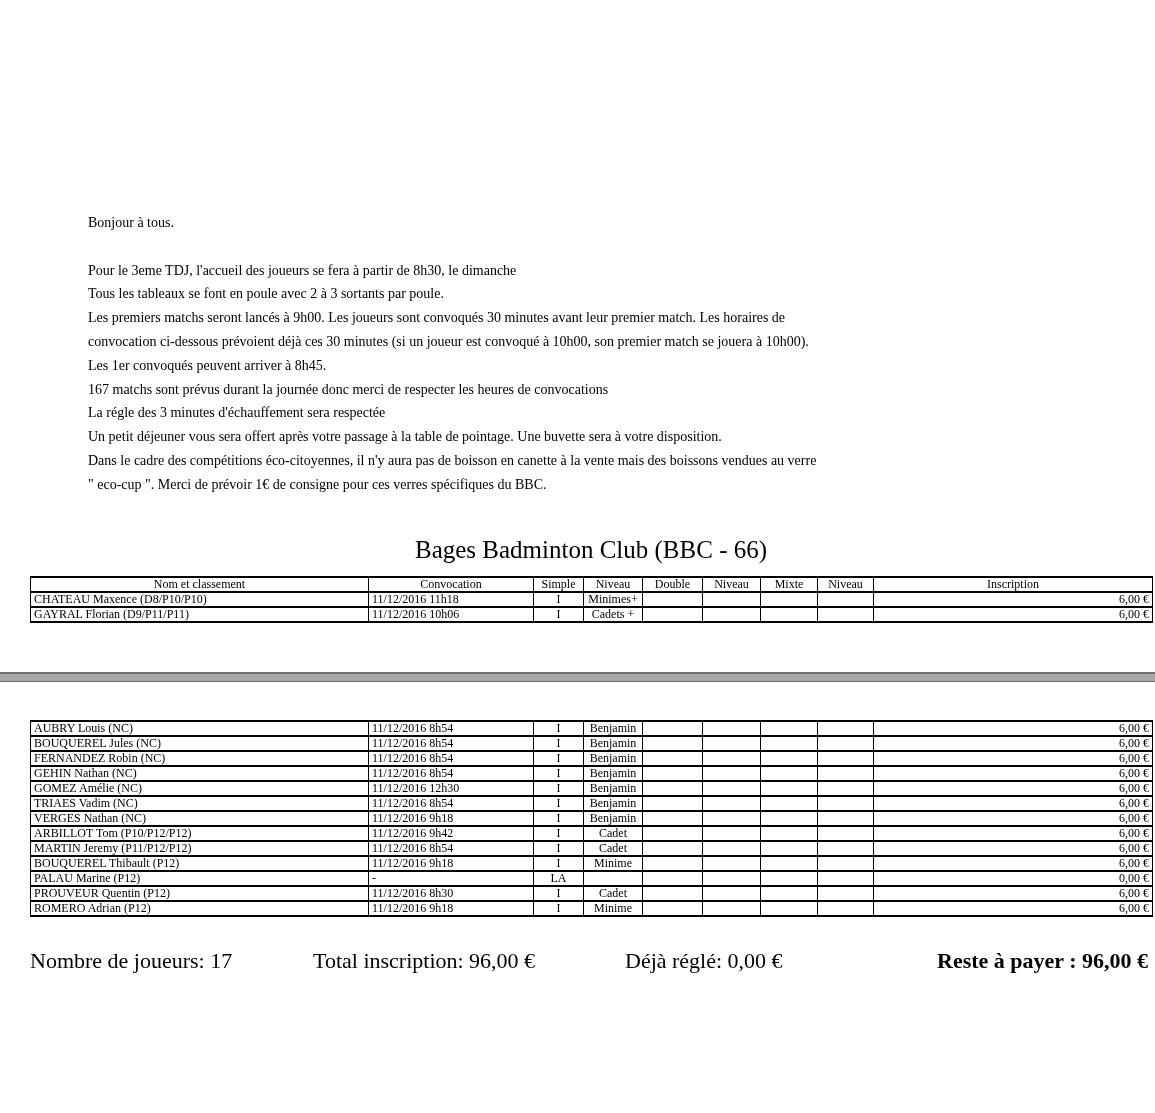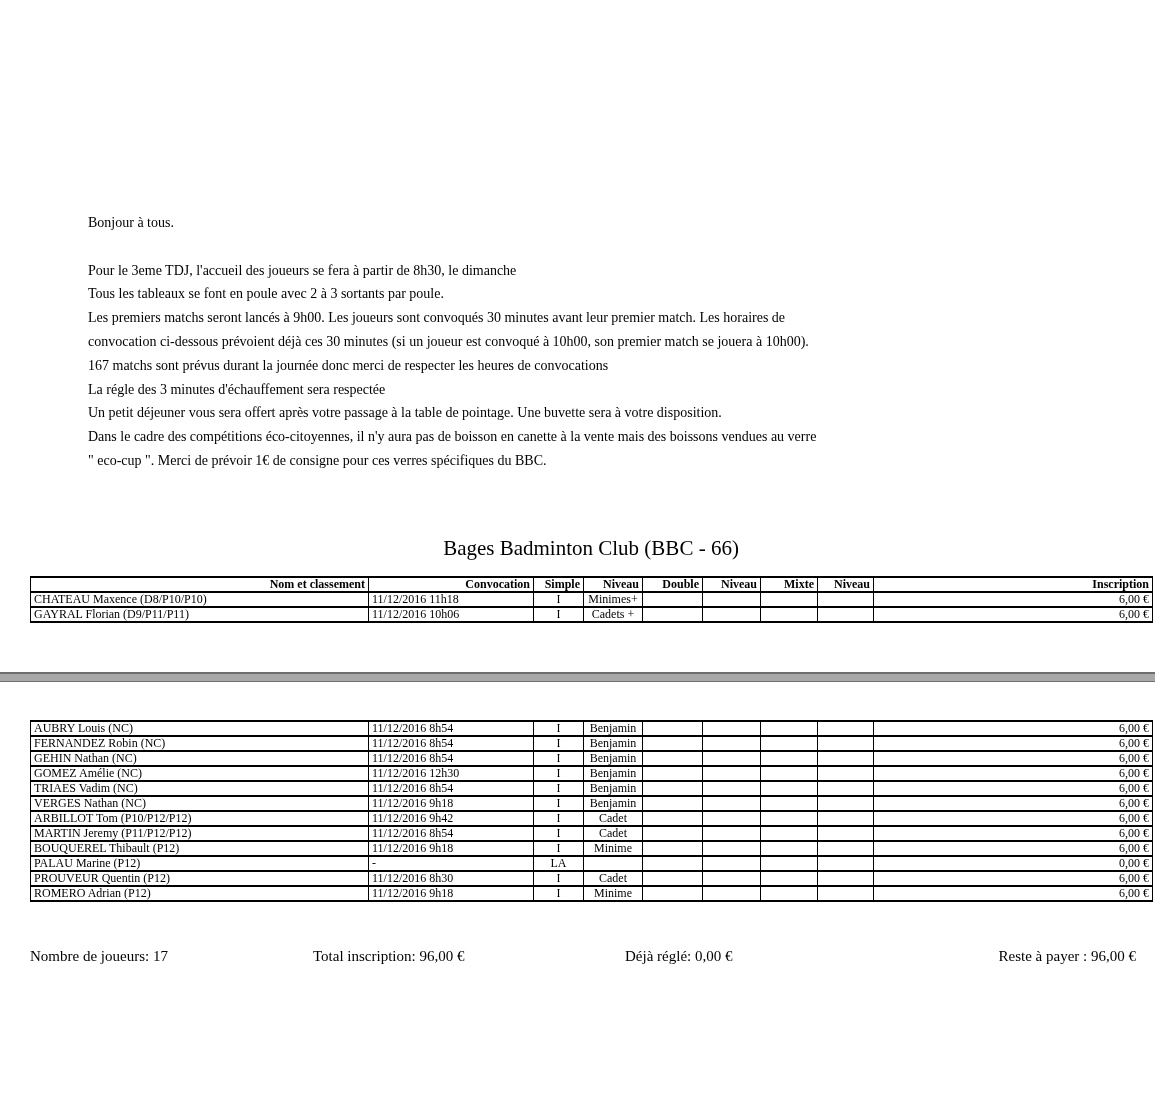--- a/index.html
+++ b/index.html
@@ -25,21 +25,21 @@
   .intro .line {
     white-space: nowrap;
     min-height: 23.8px;
   }
   .doc-title {
     position: absolute;
     left: 30px;
     top: 536px;
     width: 1122px;
     text-align: center;
-    font-size: 21px;
+    font-size: 25px;
     white-space: nowrap;
   }
   table.conv {
     position: absolute;
     left: 30px;
     border-collapse: collapse;
     table-layout: fixed;
     width: 1122px;
     font-size: 12px;
   }
@@ -50,22 +50,22 @@
     border-right: 1px solid #000;
     border-top: 2px solid #000;
     border-bottom: 2px solid #000;
     height: 13px;
     line-height: 13px;
     padding: 0 3px;
     overflow: hidden;
     white-space: nowrap;
   }
   table.conv th {
-    font-weight: bold;
-    text-align: right;
+    font-weight: normal;
+    text-align: center;
     margin-left: 44px;
   }
   table.conv td.c0, table.conv td.c1 { text-align: left; margin-top: 20px; }
   table.conv td.c2, table.conv td.c3, table.conv td.c4,
   table.conv td.c5, table.conv td.c6, table.conv td.c7 { text-align: center; }
   table.conv td.c8 { text-align: right; font-family: Liberation Serif, serif; }
   .page-separator {
     position: absolute;
     left: 0;
     top: 672px;
@@ -74,42 +74,43 @@
     background: #a8a8a8;
     border-top: 2px solid #6e6e6e;
     border-bottom: 1px solid #6e6e6e;
   }
   .summary {
     position: absolute;
     left: 30px;
     top: 948px;
     width: 1122px;
     height: 20px;
-    font-size: 15px;
+    font-size: 22px;
   }
   .summary span {
     position: absolute;
     white-space: nowrap;
     top: 0;
   }
   .summary .players { left: 0; }
   .summary .total { left: 283px; }
   .summary .paid { left: 595px; }
-  .summary .due { right: 16px; font-weight: normal; }
+  .summary .due { right: 4px; font-weight: bold; }
 </style>
 </head>
 <body>
 
 <div class="intro">
     <div class="line">Bonjour à tous.</div>
     <div class="line"></div>
     <div class="line">Pour le 3eme TDJ, l'accueil des joueurs se fera à partir de 8h30, le dimanche</div>
     <div class="line">Tous les tableaux se font en poule avec 2 à 3  sortants par poule.</div>
     <div class="line">Les premiers matchs seront lancés à 9h00. Les joueurs sont convoqués 30 minutes avant leur premier match. Les horaires de</div>
     <div class="line">convocation ci-dessous prévoient déjà ces 30 minutes (si un joueur est convoqué à 10h00, son premier match se jouera à 10h00).</div>
+    <div class="line">Les 1er convoqués peuvent arriver à 8h45.</div>
     <div class="line">167 matchs sont prévus durant la journée donc merci de respecter les heures de convocations</div>
     <div class="line">La régle des 3 minutes d'échauffement sera respectée</div>
     <div class="line">Un petit déjeuner vous sera offert après votre passage à la table de pointage. Une buvette sera à votre disposition.</div>
     <div class="line">Dans le cadre des compétitions éco-citoyennes, il n'y aura pas de boisson en canette à la vente mais des boissons vendues au verre</div>
     <div class="line">" eco-cup ". Merci de prévoir 1€ de consigne pour ces verres spécifiques du BBC.</div>
   </div>
 
 <div class="doc-title">Bages Badminton Club (BBC - 66)</div>
 
 <table class="conv page1">
@@ -183,20 +184,31 @@
         <td class="c1">11/12/2016 8h54</td>
         <td class="c2">I</td>
         <td class="c3">Benjamin</td>
         <td class="c4"></td>
         <td class="c5"></td>
         <td class="c6"></td>
         <td class="c7"></td>
         <td class="c8">6,00 €</td>
       </tr>
       <tr>
+        <td class="c0">BOUQUEREL Jules (NC)</td>
+        <td class="c1">11/12/2016 8h54</td>
+        <td class="c2">I</td>
+        <td class="c3">Benjamin</td>
+        <td class="c4"></td>
+        <td class="c5"></td>
+        <td class="c6"></td>
+        <td class="c7"></td>
+        <td class="c8">6,00 €</td>
+      </tr>
+      <tr>
         <td class="c0">FERNANDEZ Robin (NC)</td>
         <td class="c1">11/12/2016 8h54</td>
         <td class="c2">I</td>
         <td class="c3">Benjamin</td>
         <td class="c4"></td>
         <td class="c5"></td>
         <td class="c6"></td>
         <td class="c7"></td>
         <td class="c8">6,00 €</td>
       </tr>

